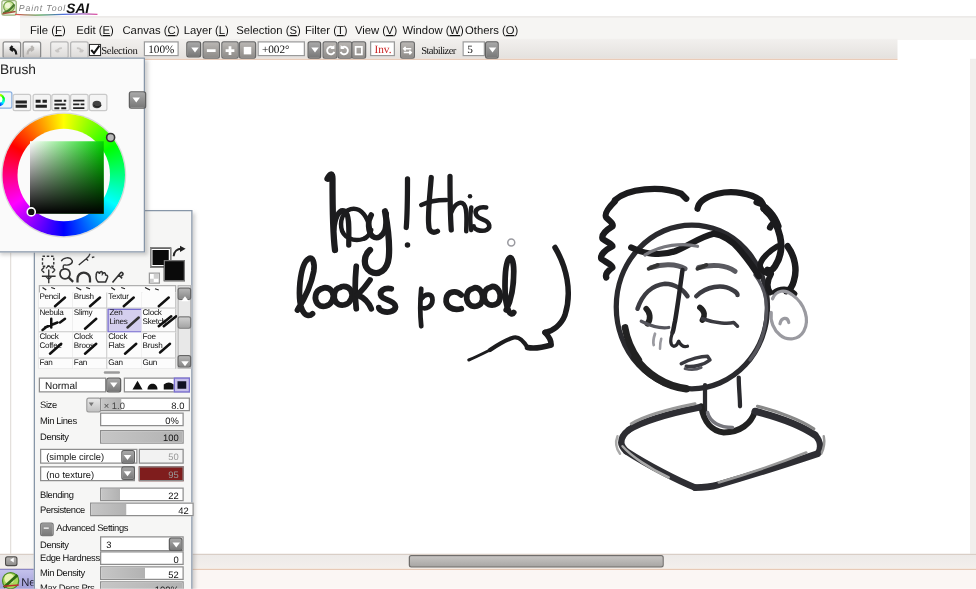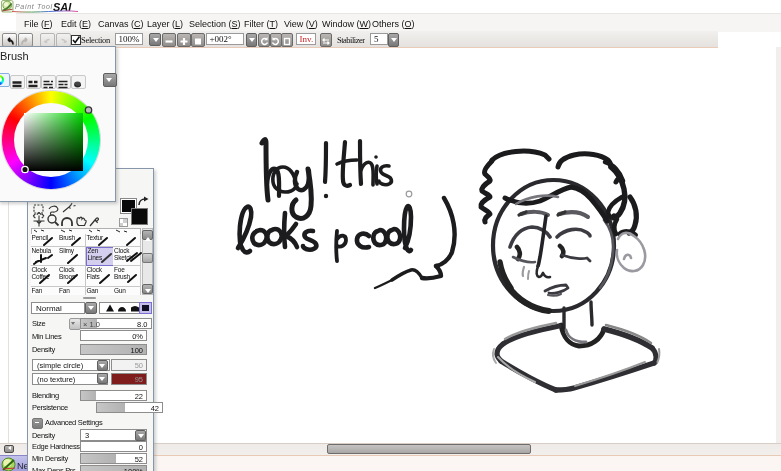--- a/index.html
+++ b/index.html
@@ -407,21 +407,21 @@
   <div class="vbox" style="left:82.5px;top:203.5px;width:36.5px;height:12px;background:#7f1d1d">
       <span class="val" style="color:#999">95</span>
     </div>
 
   <div class="tp" style="left:4px;top:221.8px">Blending</div>
   <div class="vbox" style="left:52px;top:220.6px;width:67px;height:11px">
       <div class="fill" style="width:15px"></div>
       <span class="val">22</span>
     </div>
   <div class="tp" style="left:4px;top:233.8px">Persistence</div>
-  <div class="vbox" style="left:68px;top:232.6px;width:67px;height:11px">
+  <div class="vbox" style="left:44px;top:232.6px;width:83px;height:11px">
       <div class="fill" style="width:28px"></div>
       <span class="val">42</span>
     </div>
 
   <div style="position:absolute;left:4px;top:248.5px;width:9px;height:9px;border:1px solid #777;border-radius:2px;background:linear-gradient(#9a9a9a,#7a7a7a)">
       <div style="position:absolute;left:1.5px;top:3px;width:4px;height:1.6px;background:#fff"></div>
     </div>
   <div class="tp" style="left:17px;top:248.5px">Advanced Settings</div>
 
   <div class="tp" style="left:4px;top:261.5px">Density</div>

